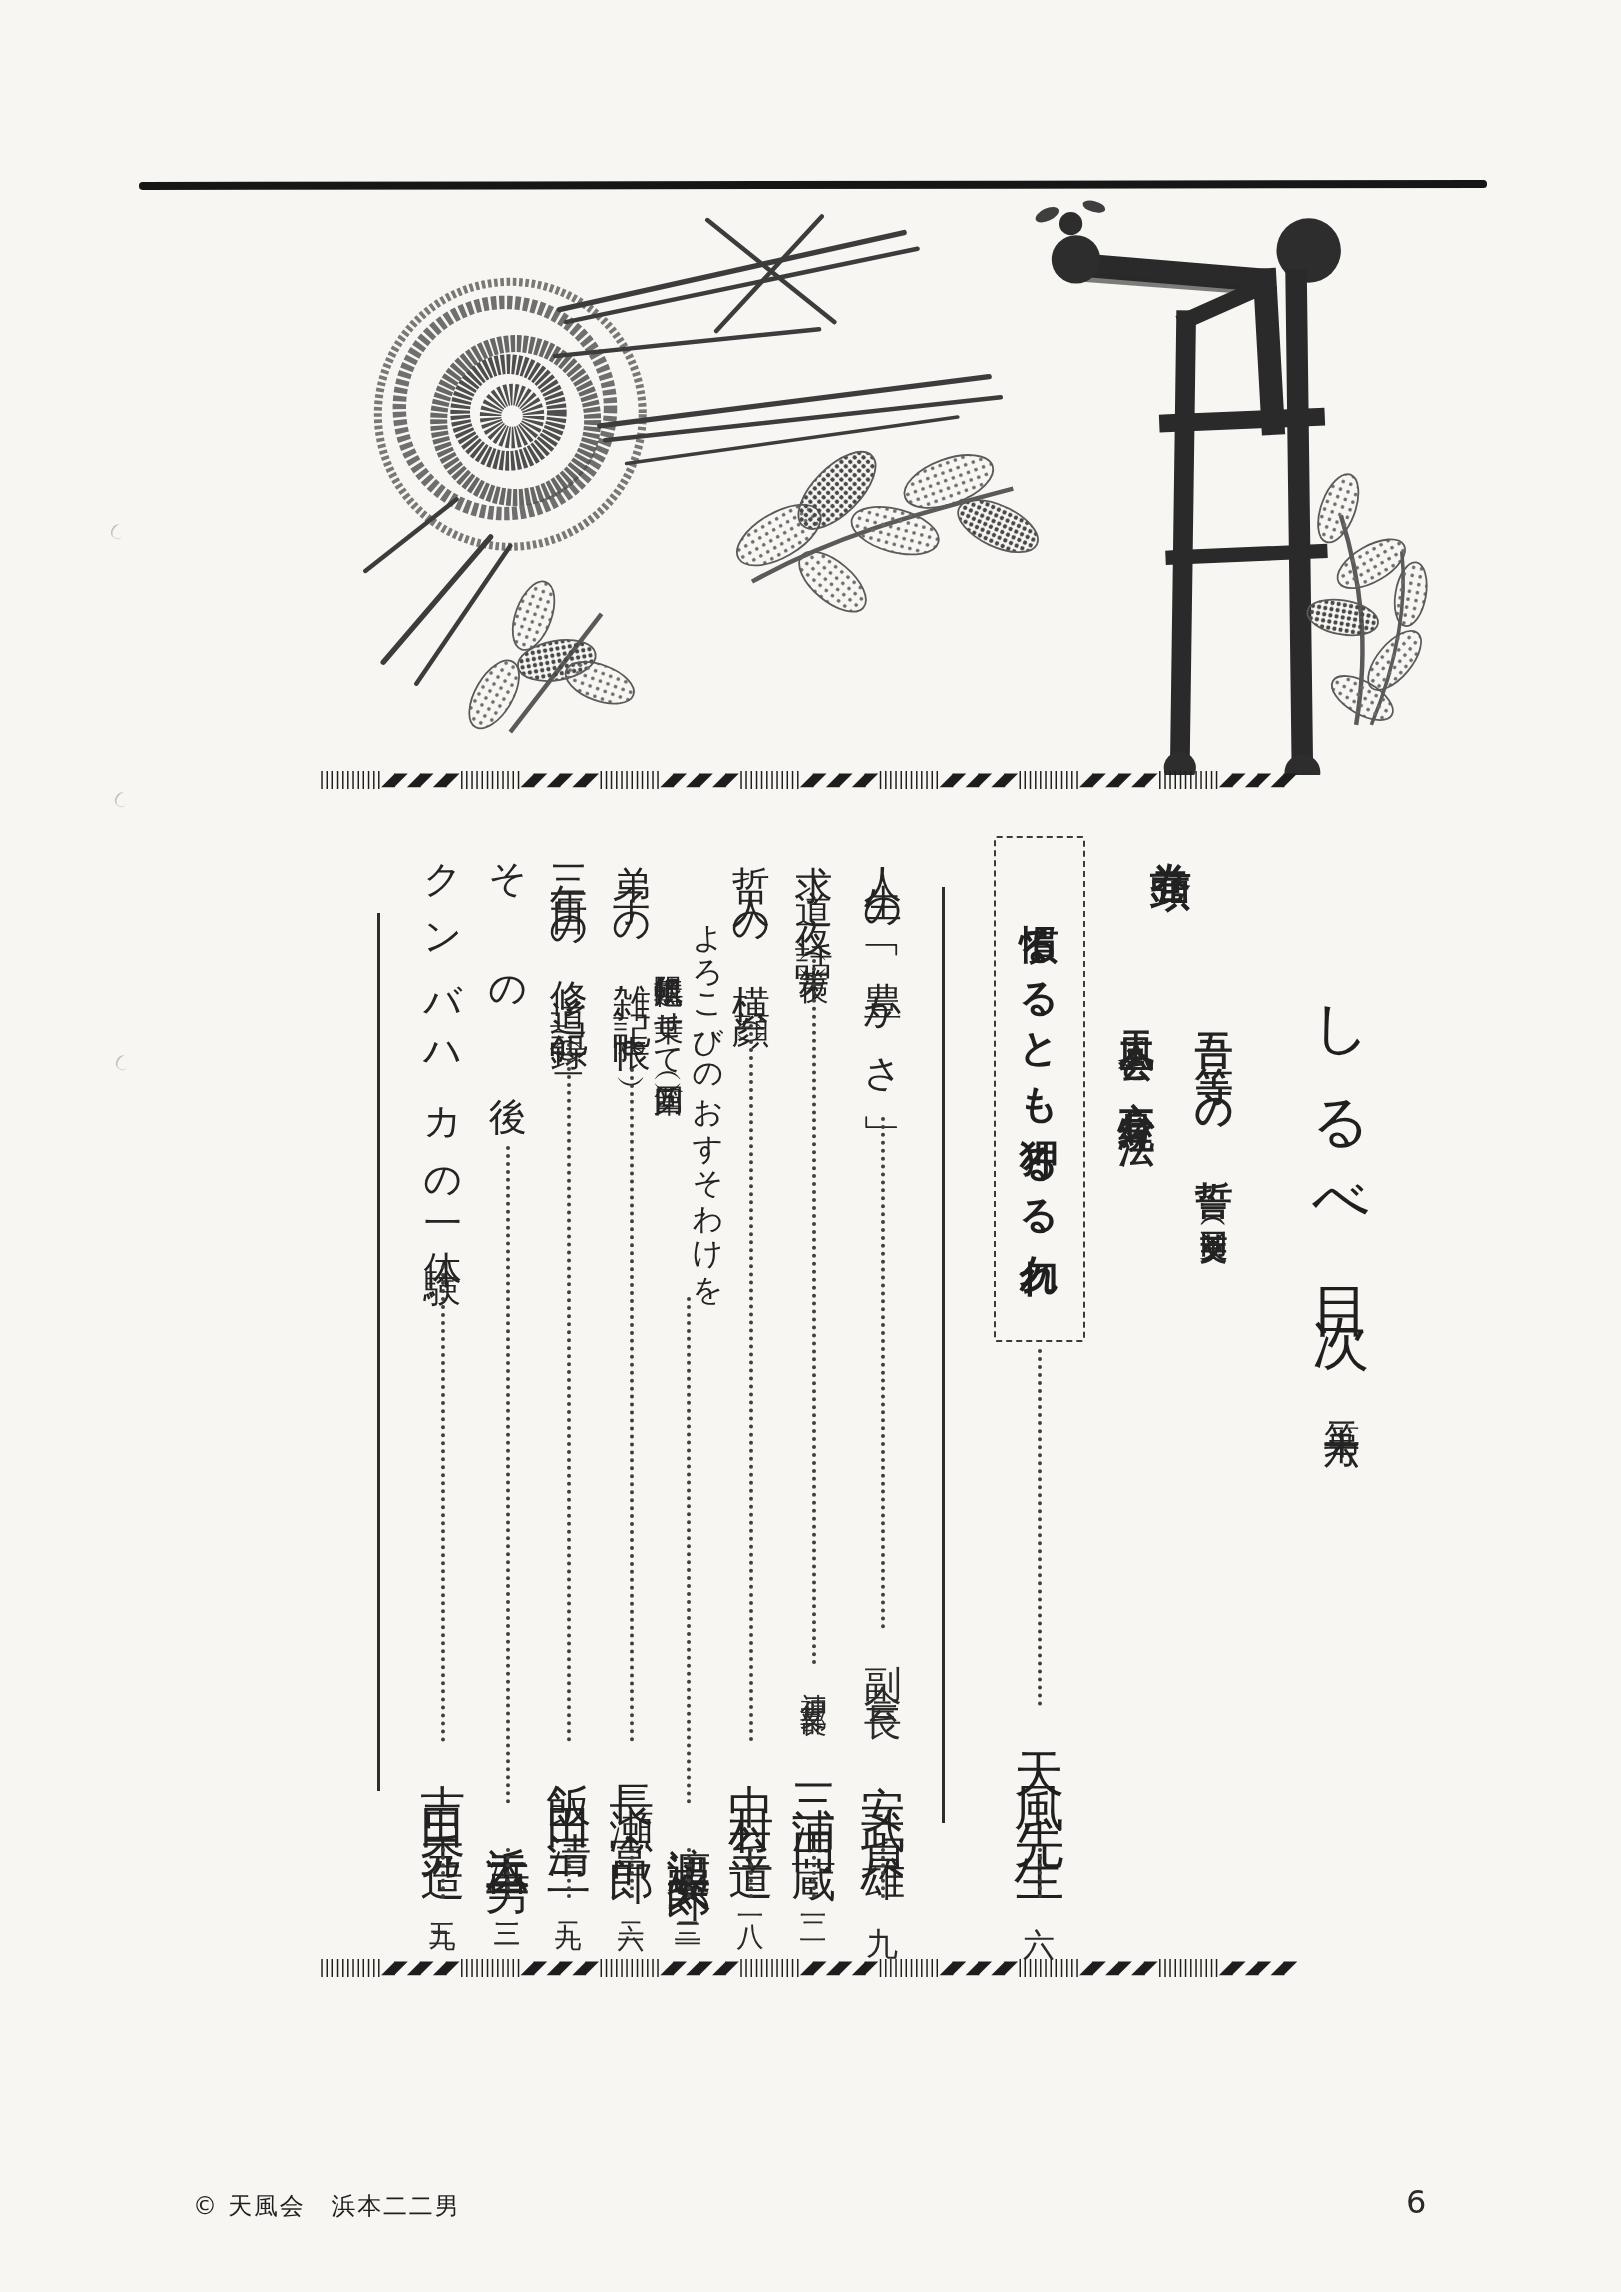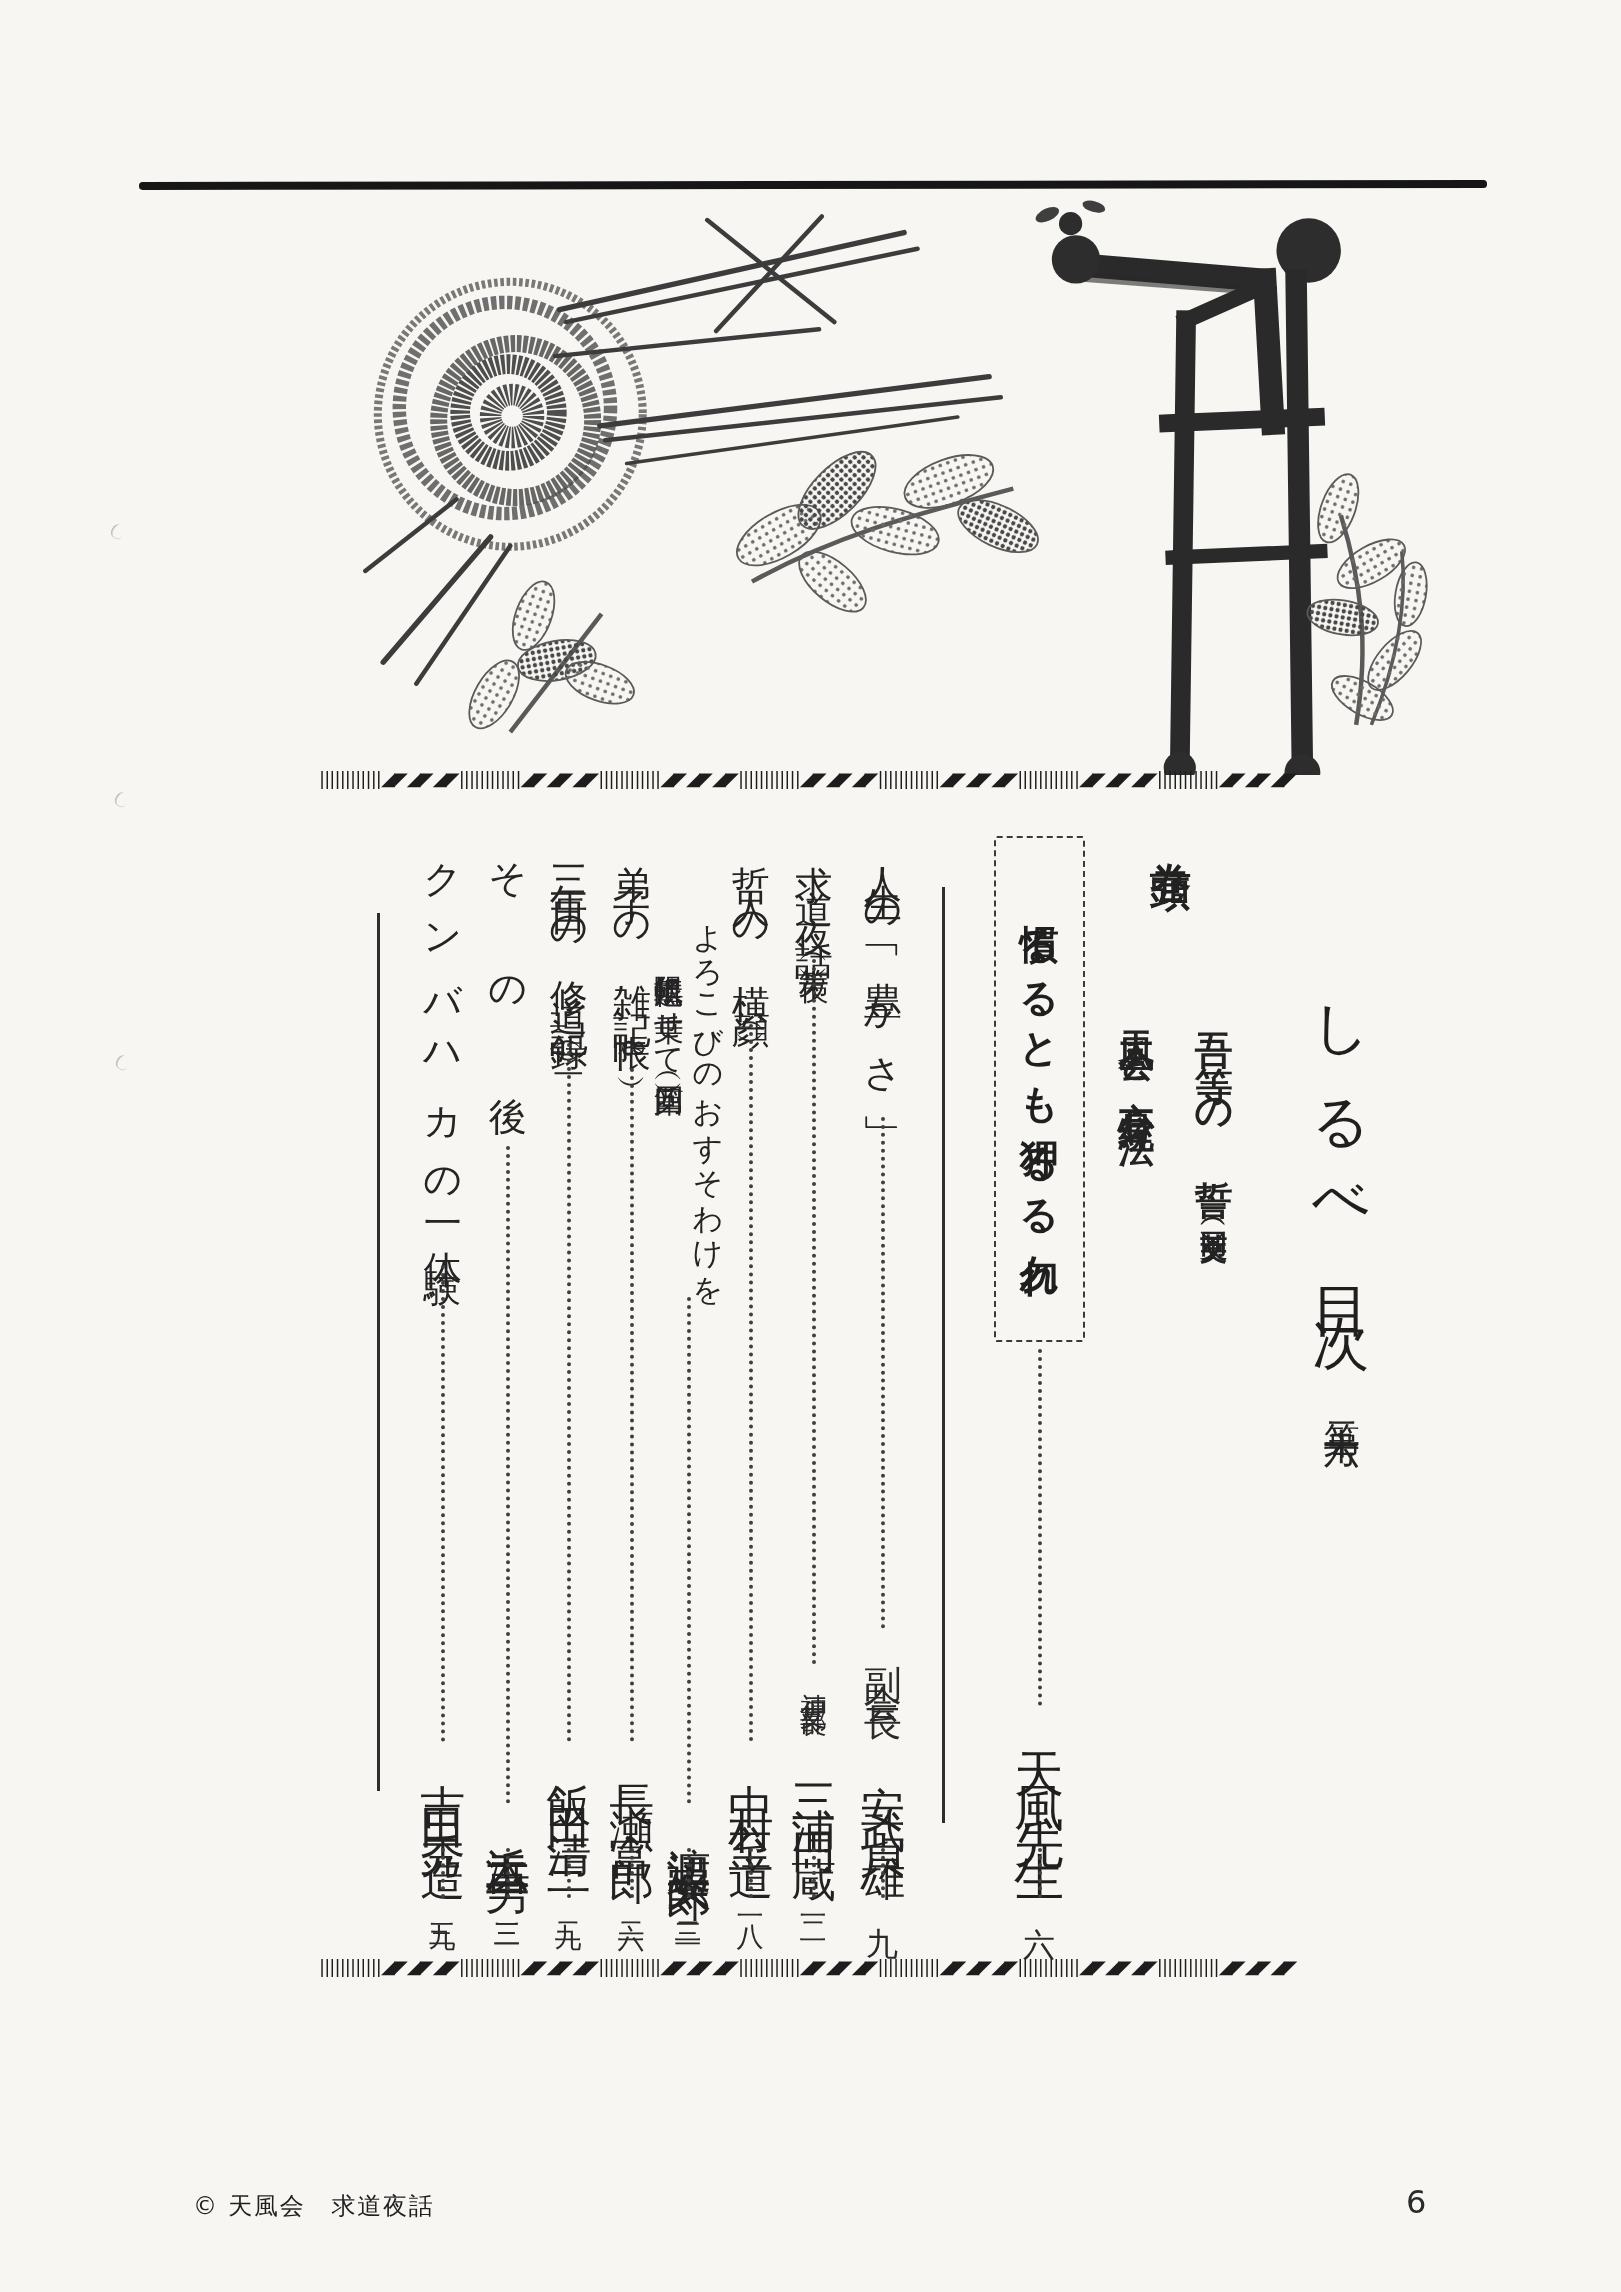--- a/index.html
+++ b/index.html
@@ -267,17 +267,17 @@
   </div>
 
   <div class="abs vrule vrule-left"></div>
 
   <div class="abs deco-border deco-bottom">||||||||||||◢◤◢◤◢◤||||||||||||◢◤◢◤◢◤||||||||||||◢◤◢◤◢◤||||||||||||◢◤◢◤◢◤||||||||||||◢◤◢◤◢◤||||||||||||◢◤◢◤◢◤||||||||||||◢◤◢◤◢◤</div>
 
   <div class="abs smudge s1"></div>
   <div class="abs smudge s2"></div>
   <div class="abs smudge s3"></div>
 
-  <div class="abs footer-copy">© 天風会　求道夜話</div>
+  <div class="abs footer-copy">© 天風会　浜本二二男</div>
   <div class="abs footer-page">6</div>
 
 </div>
 
 
 </body></html>

